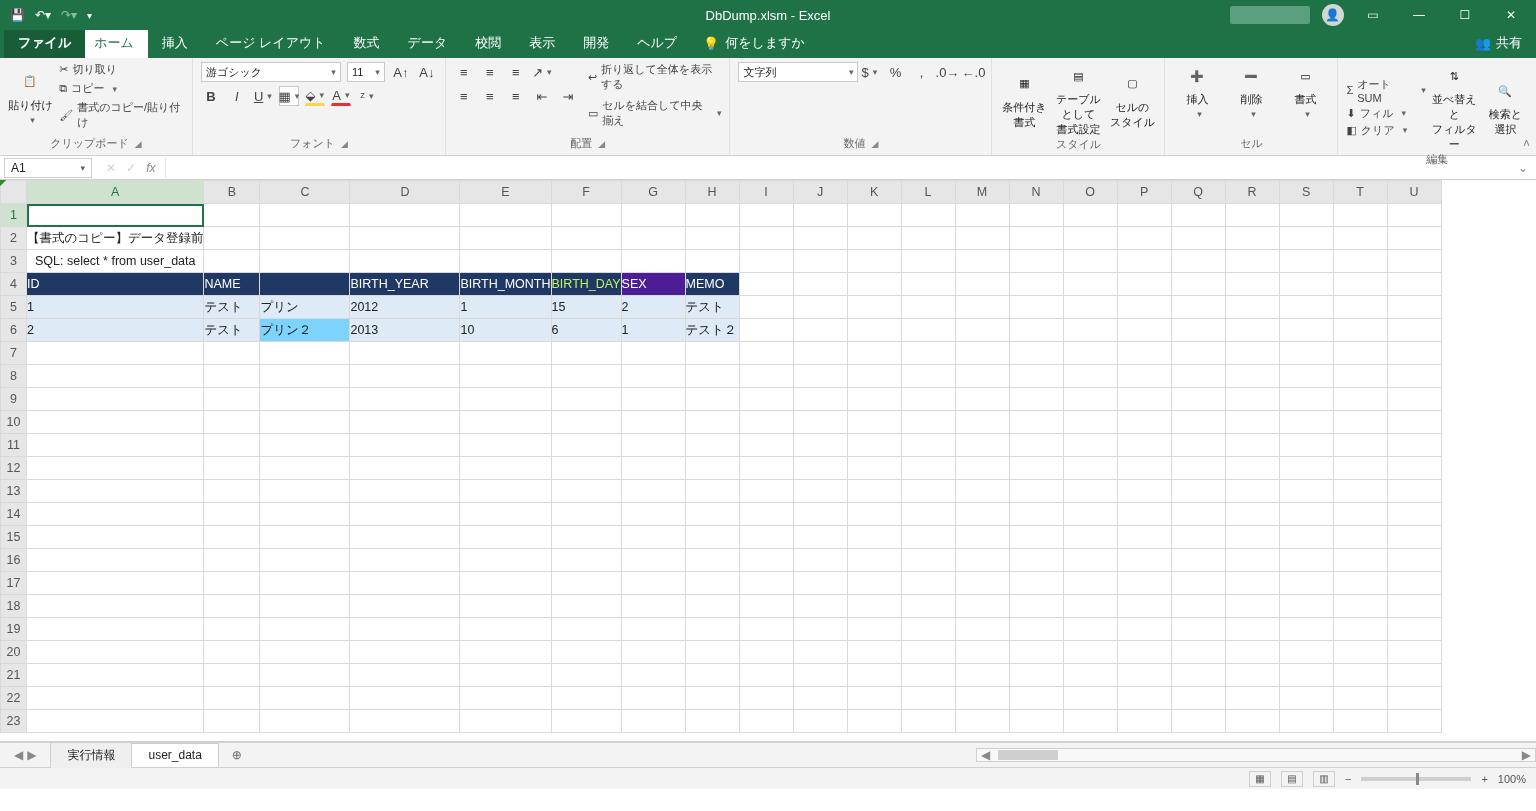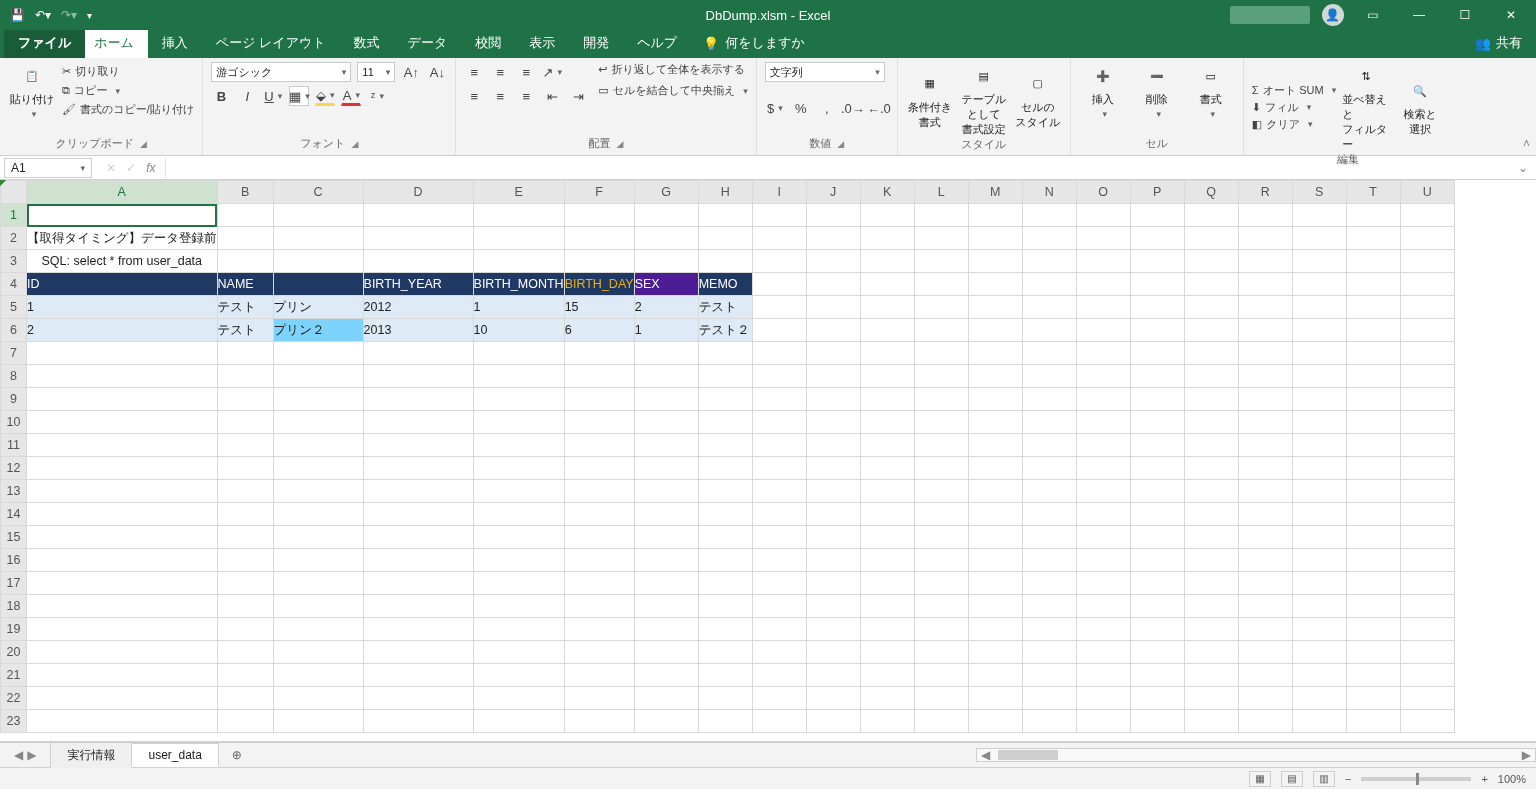--- a/index.html
+++ b/index.html
@@ -208,21 +208,21 @@
           </div>
       </div>
     </div>
     <div class="group-label">
         <span>配置</span>
         <span class="dlaunch">◢</span>
       </div>
   </div>
 
   <div class="group">
-    <div style="display:flex;flex-direction:column;gap:16px">
+    <div style="display:flex;flex-direction:row;gap:1px">
       <div class="combo numfmt">
           <span>文字列</span>
           <span class="caret">▾</span>
         </div>
       <div class="row">
         <div class="tool">$<span class="caret">▾</span></div>
         <div class="tool">%</div>
         <div class="tool">,</div>
         <div class="tool">.0→</div>
         <div class="tool">←.0</div>
@@ -294,21 +294,21 @@
             <span class="caret">▾</span>
           </div>
         <div class="small">
             <span>◧</span>
             <span>クリア</span>
             <span class="caret">▾</span>
           </div>
       </div>
       <div class="bigbtn">
           <div class="ico">⇅</div>
-          <span style="white-space:pre-line;">並べ替えと
+          <span style="white-space:pre-line;text-align:center">並べ替えと
 フィルター</span>
         </div>
       <div class="bigbtn">
           <div class="ico">🔍</div>
           <span style="white-space:pre-line;text-align:center">検索と
 選択</span>
         </div>
     </div>
     <div class="group-label">
         <span>編集</span>
@@ -379,21 +379,21 @@
           <td></td>
           <td></td>
           <td></td>
           <td></td>
           <td></td>
           <td></td>
           <td></td>
         </tr>
         <tr>
           <th class="">2</th>
-          <td style="overflow: visible; position: relative; z-index: 1;">【取得タイミング】データ登録前</td>
+          <td style="overflow: visible; position: relative; z-index: 1;">【書式のコピー】データ登録前</td>
           <td></td>
           <td></td>
           <td></td>
           <td></td>
           <td></td>
           <td></td>
           <td></td>
           <td></td>
           <td></td>
           <td></td>
@@ -432,21 +432,21 @@
           <td></td>
           <td></td>
         </tr>
         <tr class="hdr-row-tr">
           <th class="">4</th>
           <td class="hdr-row" style="background: rgb(32, 56, 100); color: rgb(255, 255, 255);">ID</td>
           <td class="hdr-row" style="background: rgb(32, 56, 100); color: rgb(255, 255, 255);">NAME</td>
           <td class="hdr-row" style="background: rgb(32, 56, 100); color: rgb(255, 255, 255);"></td>
           <td class="hdr-row" style="background: rgb(32, 56, 100); color: rgb(255, 255, 255);">BIRTH_YEAR</td>
           <td class="hdr-row" style="background: rgb(32, 56, 100); color: rgb(255, 255, 255);">BIRTH_MONTH</td>
-          <td class="hdr-row" style="background: rgb(32, 56, 100); color: #eab308;">BIRTH_DAY</td>
+          <td class="hdr-row" style="background: rgb(32, 56, 100); color: #bef264;">BIRTH_DAY</td>
           <td class="hdr-row" style="background: #4c1d95; color: rgb(255, 255, 255);">SEX</td>
           <td class="hdr-row" style="background: rgb(32, 56, 100); color: rgb(255, 255, 255);">MEMO</td>
           <td></td>
           <td></td>
           <td></td>
           <td></td>
           <td></td>
           <td></td>
           <td></td>
           <td></td>

